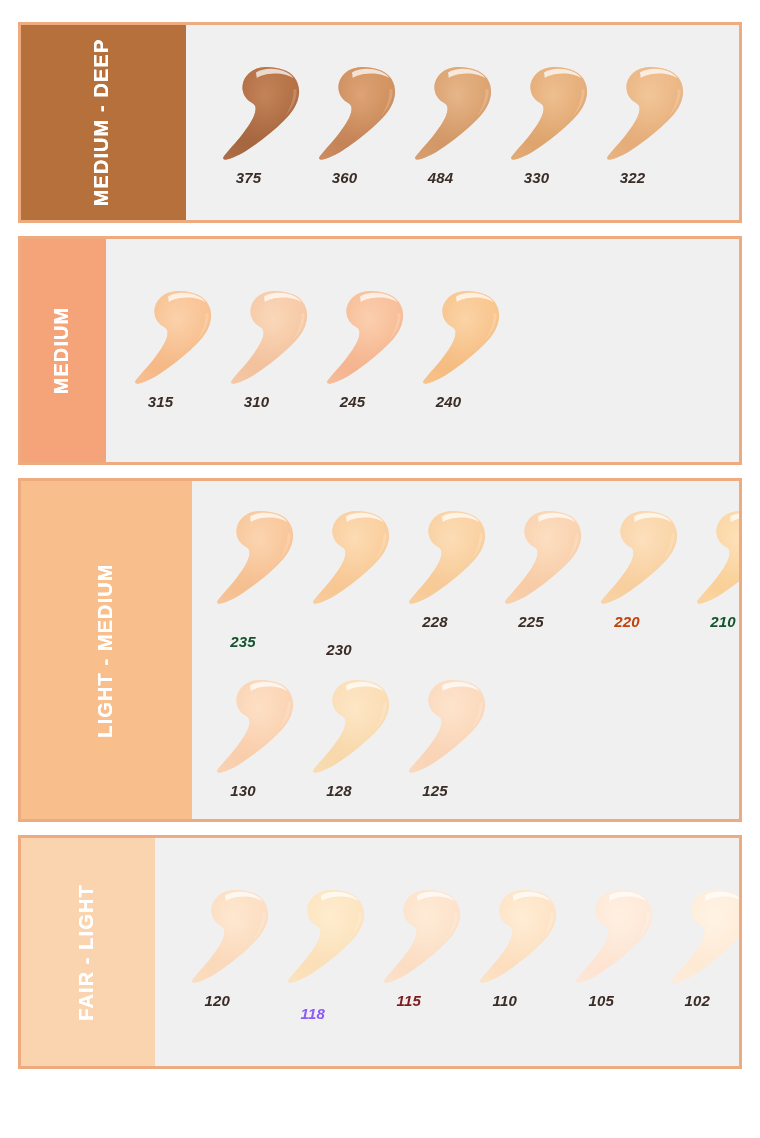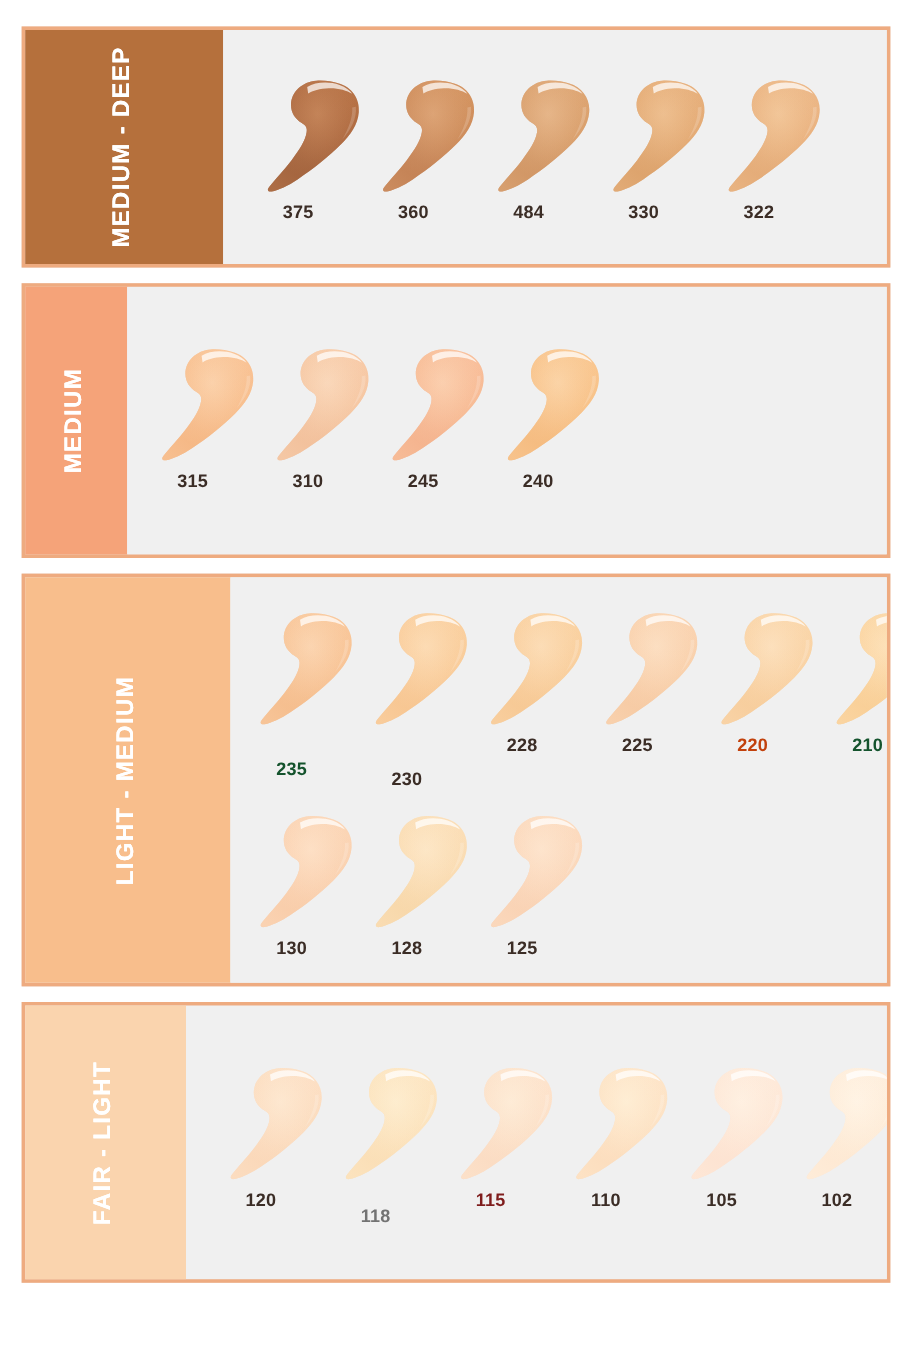--- a/index.html
+++ b/index.html
@@ -95,20 +95,21 @@
 
   .shade-label {
     margin-top: 2px;
     margin-left: 18px;
     color: #3b2d26;
     font-family: "Liberation Sans Narrow", "Liberation Sans", sans-serif;
     font-weight: bold;
     font-size: 15px;
     letter-spacing: 0.2px;
     font-stretch: condensed;
+    font-style: italic;
   }
 
   
   .sec-0 .panel { padding: 38px 0 34px 32px; }
   .sec-1 .panel { padding: 48px 0 52px 20px; }
   .sec-2 .panel { padding: 26px 0 20px 20px; }
   .sec-3 .panel { padding: 48px 0 44px 32px; }
 
   .sec-2 .row + .row { margin-top: 18px; }
 </style>
@@ -702,21 +703,21 @@
                     <stop offset="1" stop-color="#feefd3" stop-opacity="0"></stop>
                   </linearGradient>
                 </defs>
                 <path d="M60.5,6.5 C71,9.5 78,19 77,30.5 C76.2,41 70,49.5 62,57.5 C52,67.5 39,78 26,86.5 C18,91.8 10,95.5 4.5,96.5 C1.2,97.1 0.3,95.3 2.3,92.8 C7,86.8 14.5,79 21,70.5 C27.5,62 32.5,54 33.5,47.5 C34.2,43.2 32.8,41.5 29.5,39.5 C24,36.2 20.5,31 20.5,24.5 C20.5,13.5 30,5 41.5,4.2 C48.5,3.7 55,4.9 60.5,6.5 Z" fill="url(#g19a)"></path>
                 <path d="M60.5,6.5 C71,9.5 78,19 77,30.5 C76.2,41 70,49.5 62,57.5 C52,67.5 39,78 26,86.5 C18,91.8 10,95.5 4.5,96.5 C1.2,97.1 0.3,95.3 2.3,92.8 C7,86.8 14.5,79 21,70.5 C27.5,62 32.5,54 33.5,47.5 C34.2,43.2 32.8,41.5 29.5,39.5 C24,36.2 20.5,31 20.5,24.5 C20.5,13.5 30,5 41.5,4.2 C48.5,3.7 55,4.9 60.5,6.5 Z" fill="url(#g19b)"></path>
                 <path d="M60.5,6.5 C71,9.5 78,19 77,30.5 C76.2,41 70,49.5 62,57.5 C52,67.5 39,78 26,86.5 C18,91.8 10,95.5 4.5,96.5 C1.2,97.1 0.3,95.3 2.3,92.8 C7,86.8 14.5,79 21,70.5 C27.5,62 32.5,54 33.5,47.5 C34.2,43.2 32.8,41.5 29.5,39.5 C24,36.2 20.5,31 20.5,24.5 C20.5,13.5 30,5 41.5,4.2 C48.5,3.7 55,4.9 60.5,6.5 Z" fill="url(#g19c)"></path>
                 <path d="M34,9.5 C41,5.2 52,4.6 61,7.8 C66,9.6 69.5,12.3 71.5,15.2 C67,12.4 60,10.4 52,10.6 C44.5,10.8 38.5,12.6 34.8,15 Z" fill="#ffffff" opacity="0.72"></path>
                 <path d="M74.5,26 C75.5,36 70.5,45 63,53.5 C68.5,44 72,35 71.5,26.5 Z" fill="#ffffff" opacity="0.18"></path>
               </svg>
             </div>
-            <div class="shade-label" style="color: #737373; margin-top: 15px;">118</div>
+            <div class="shade-label" style="color: #8b5cf6; margin-top: 15px;">118</div>
           </div>
           <div class="swatch-cell">
             <div class="swatch-wrap">
               <svg viewBox="0 0 84 104">
                 <defs>
                   <linearGradient id="g20a" x1="0.78" y1="0.05" x2="0.18" y2="0.95">
                     <stop offset="0" stop-color="#fddfc7"></stop>
                     <stop offset="0.32" stop-color="#fbd8bd"></stop>
                     <stop offset="0.72" stop-color="#f9cfb2"></stop>
                     <stop offset="1" stop-color="#f9cfb2"></stop>

